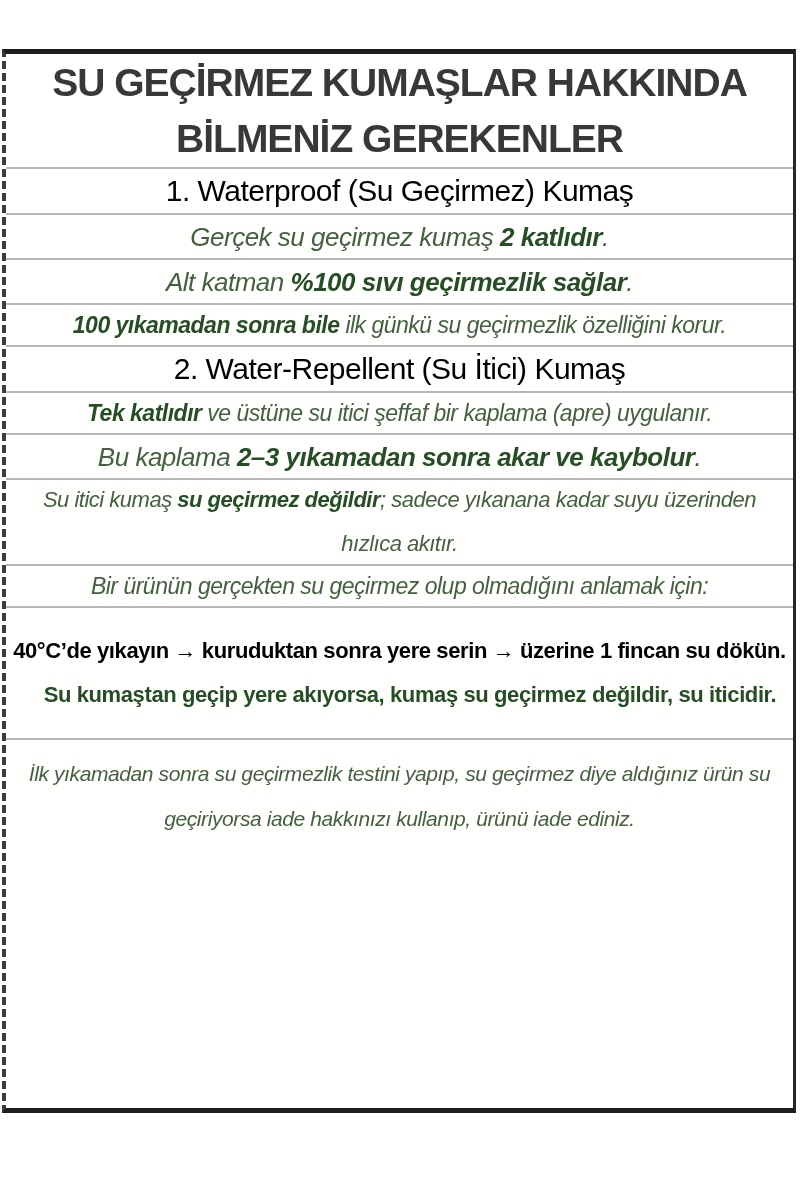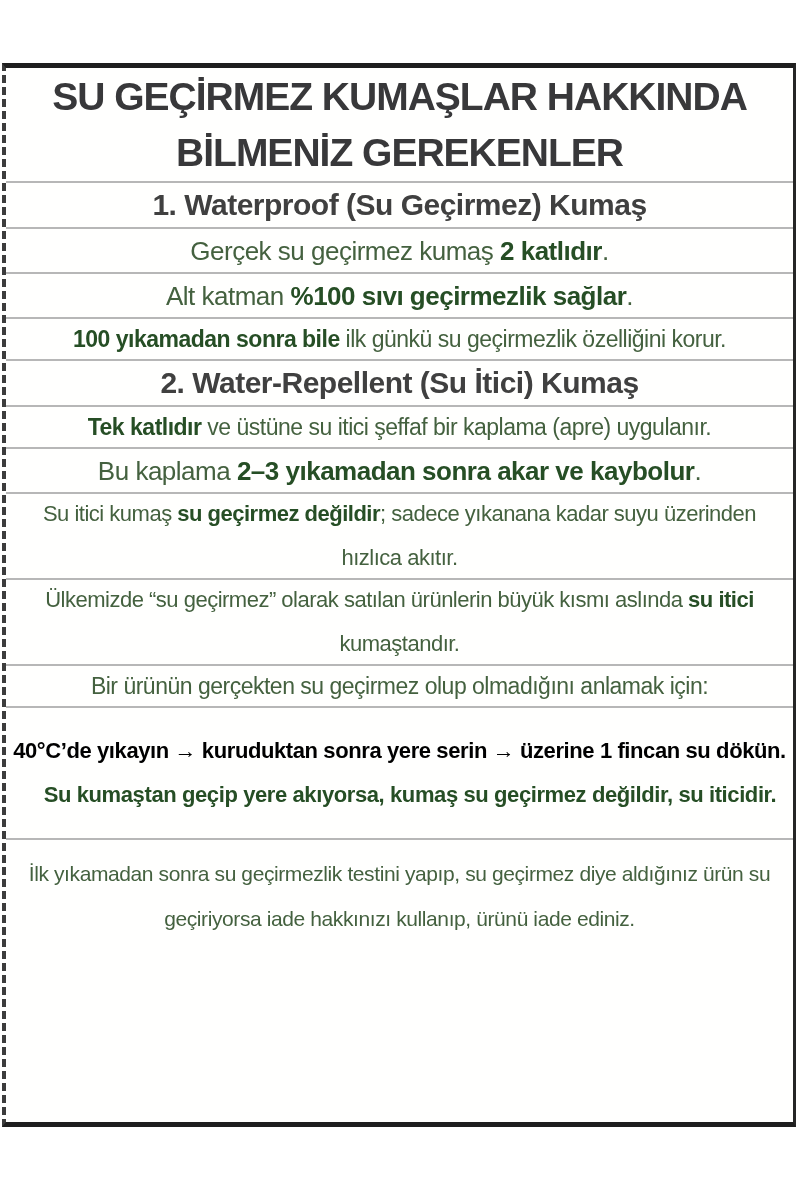--- a/index.html
+++ b/index.html
@@ -4,21 +4,21 @@
 <style>
   html,body{margin:0;padding:0;}
   body{
     width:800px;height:1200px;
     background:#ffffff;
     font-family:"Liberation Sans","DejaVu Sans",sans-serif;
     position:relative;overflow:hidden;
   }
   .sheet{
     position:absolute;
-    left:2px;top:63px;
+    left:2px;top:49px;
     width:794px;height:1064px;
     box-sizing:border-box;
     background:#fffffe;
     border-top:5px solid #1e1e1e;
     border-bottom:5px solid #1e1e1e;
     border-right:3px solid #262626;
     border-left:4px dashed #3c3c3c;
     display:flex;flex-direction:column;
   }
   .row{
@@ -32,35 +32,35 @@
   .row:last-child{border-bottom:none;margin-top:8px;}
   .cell{width:100%;}
   
   .title{height:115px;}
   .title .cell{
     color:#38383a;font-weight:bold;font-size:39px;line-height:56px;
     letter-spacing:-1px;
   }
   .h{height:46px;}
   .h .cell{
-    color:#404040;font-weight:bold;font-size:30px;line-height:34px;
+    color:#000000;font-weight:normal;font-size:30px;line-height:34px;
     letter-spacing:-0.5px;white-space:nowrap;width:auto;
   }
   .p{height:45px;}
   .p .cell{font-size:26px;line-height:30px;letter-spacing:-0.5px;white-space:nowrap;width:auto;}
   .psm{height:42px;}
   .psm .cell{font-size:23px;line-height:28px;letter-spacing:-0.5px;white-space:nowrap;width:auto;}
   .p2{height:86px;}
   .p2 .cell{font-size:22px;line-height:44px;letter-spacing:-0.5px;}
   .p2xs{height:95px;}
   .p2xs .cell{font-size:21px;line-height:45px;letter-spacing:-0.4px;}
   .mix{height:132px;}
   .mix .cell{font-size:22px;line-height:44px;letter-spacing:-0.4px;font-weight:bold;}
   
-  .p .cell,.psm .cell,.p2 .cell,.p2xs .cell{color:#44613f;}
+  .p .cell,.psm .cell,.p2 .cell,.p2xs .cell{color:#44613f;font-style:italic;}
   span.b{color:#264e25;font-weight:bold;}
   span.c-red{color:#000000;}
   span.c-green{color:#264e25;margin-left:21px;}
 </style>
 </head>
 <body>
 
 <div class="sheet">
     <div class="row title">
       <div class="cell"><span>SU GEÇİRMEZ KUMAŞLAR HAKKINDA BİLMENİZ GEREKENLER</span></div>
@@ -82,23 +82,20 @@
     </div>
     <div class="row psm">
       <div class="cell"><span class="b">Tek katlıdır</span><span> ve üstüne su itici şeffaf bir kaplama (apre) uygulanır.</span></div>
     </div>
     <div class="row p">
       <div class="cell"><span>Bu kaplama </span><span class="b">2–3 yıkamadan sonra akar ve kaybolur</span><span>.</span></div>
     </div>
     <div class="row p2">
       <div class="cell"><span>Su itici kumaş </span><span class="b">su geçirmez değildir</span><span>; sadece yıkanana kadar suyu üzerinden hızlıca akıtır.</span></div>
     </div>
-    <div class="row p2">
-      <div class="cell"><span>Ülkemizde “su geçirmez” olarak satılan ürünlerin büyük kısmı aslında </span><span class="b">su itici</span><span> kumaştandır.</span></div>
-    </div>
     <div class="row psm">
       <div class="cell"><span>Bir ürünün gerçekten su geçirmez olup olmadığını anlamak için:</span></div>
     </div>
     <div class="row mix">
       <div class="cell"><span class="b c-red">40°C’de yıkayın → kuruduktan sonra yere serin → üzerine 1 fincan su dökün. </span><span class="b c-green">Su kumaştan geçip yere akıyorsa, kumaş su geçirmez değildir, su iticidir.</span></div>
     </div>
     <div class="row p2xs">
       <div class="cell"><span>İlk yıkamadan sonra su geçirmezlik testini yapıp, su geçirmez diye aldığınız ürün su geçiriyorsa iade hakkınızı kullanıp, ürünü iade ediniz.</span></div>
     </div>
   </div>

